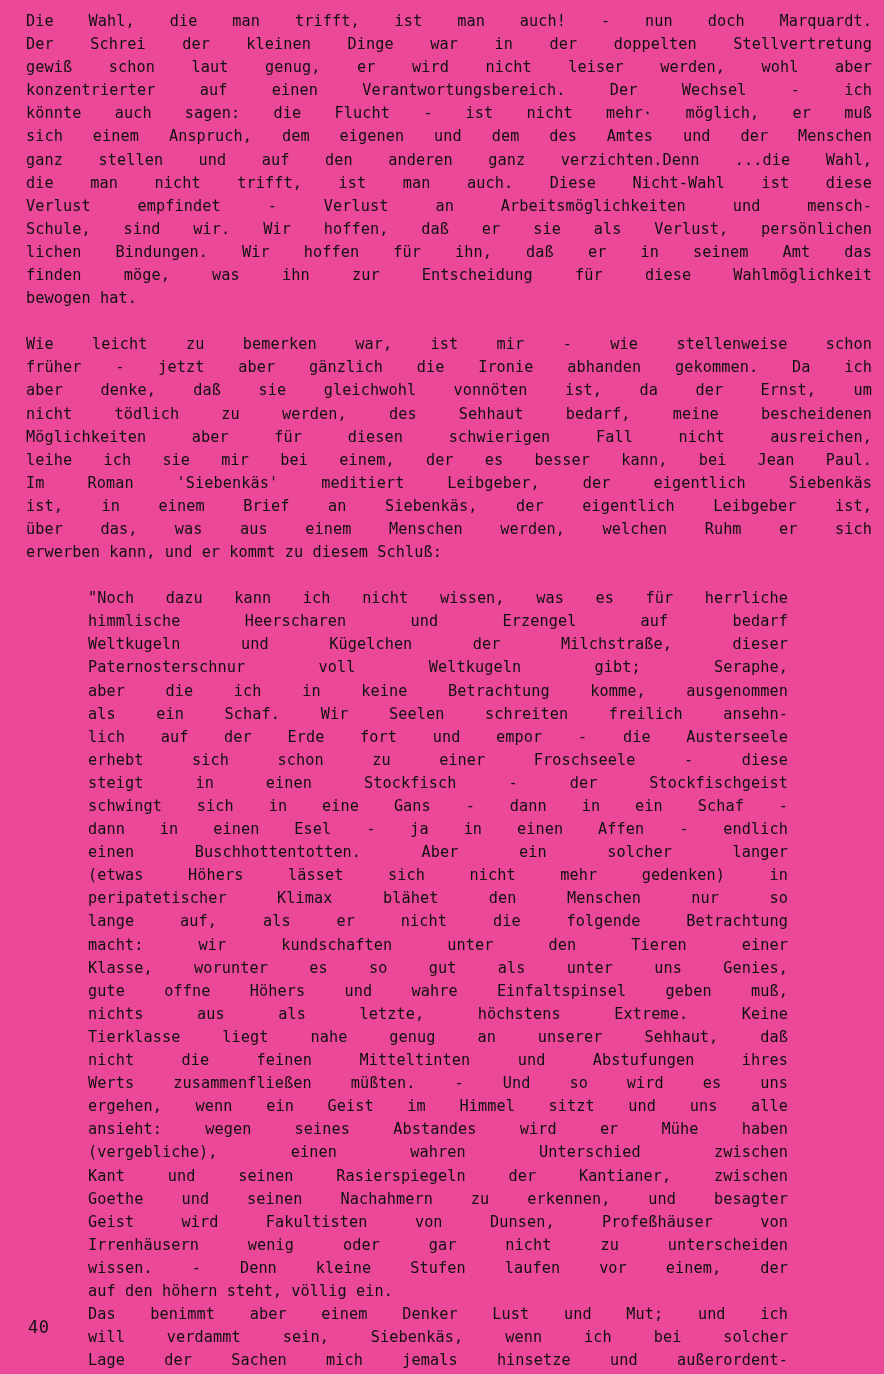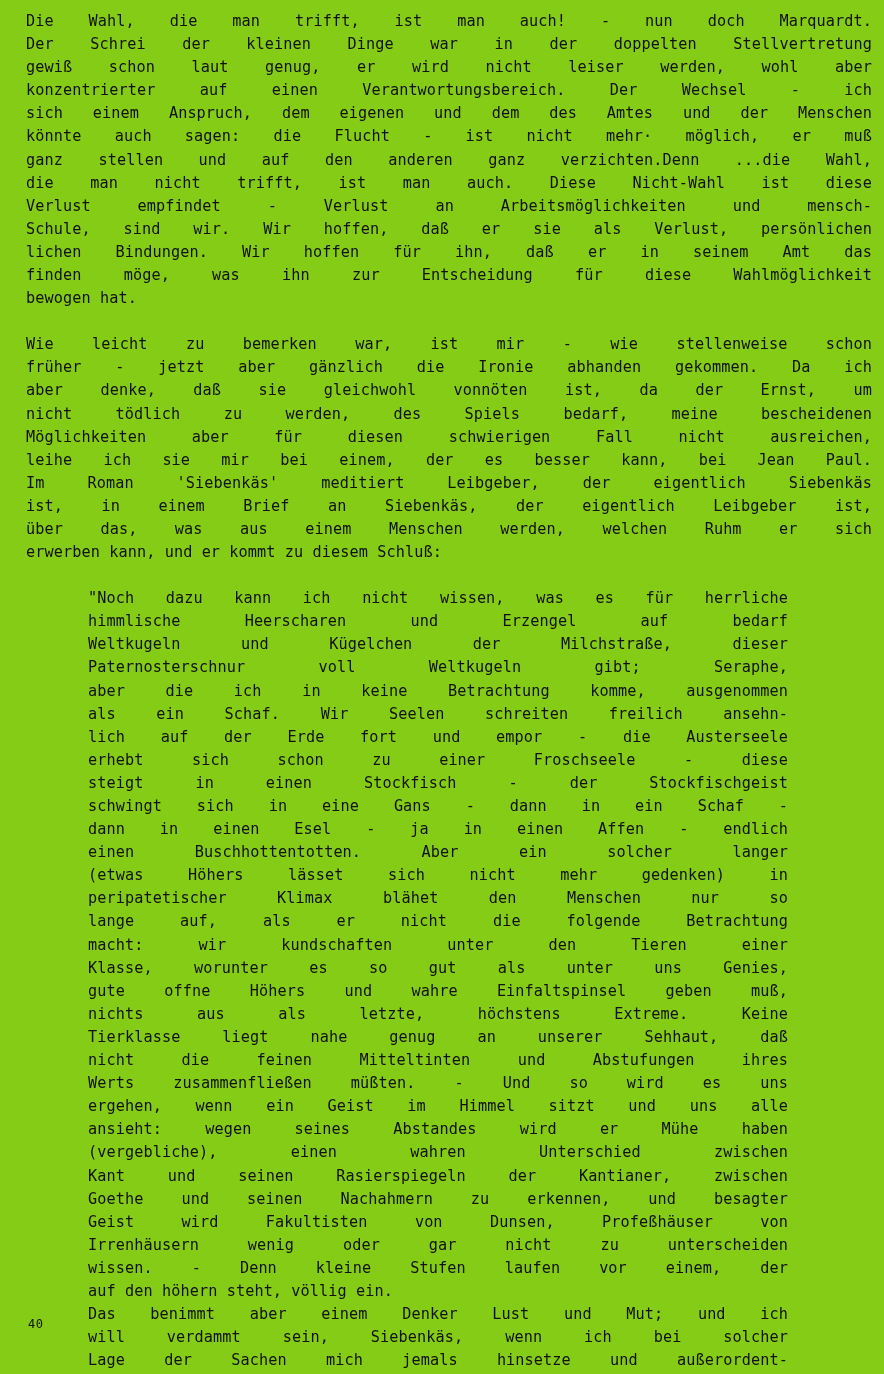--- a/index.html
+++ b/index.html
@@ -8,21 +8,21 @@
     background: #ffffff;
   }
   body {
     font-family: "DejaVu Sans Mono", "Liberation Mono", monospace;
     color: #111111;
   }
   .page {
     position: relative;
     width: 884px;
     height: 1374px;
-    background: #84cc16;
+    background: #ec4899;
     overflow: hidden;
     box-sizing: border-box;
   }
   .content {
     position: absolute;
     left: 26px;
     top: 10px;
     width: 846px;
   }
   
@@ -64,53 +64,53 @@
     text-align-last: left;
   }
   .quote .ln.noj {
     text-align: center;
     text-align-last: left;
   }
   .folio {
     position: absolute;
     left: 28px;
     top: 1317px;
-    font-size: 12px;
+    font-size: 17px;
     letter-spacing: 0.5px;
   }
 </style>
 </head>
 <body>
 
 <div class="page">
   <div class="content">
 
     <div class="para">
       <span class="ln just">Die Wahl, die man trifft, ist man auch! - nun doch Marquardt.</span>
       <span class="ln just">Der Schrei der kleinen Dinge war in der doppelten Stellvertretung</span>
       <span class="ln just">gewiß schon laut genug, er wird nicht  leiser werden, wohl aber</span>
       <span class="ln just">konzentrierter auf einen Verantwortungsbereich. Der Wechsel - ich</span>
+      <span class="ln just">könnte auch  sagen: die Flucht - ist nicht mehr· möglich, er muß</span>
       <span class="ln just">sich einem Anspruch, dem eigenen und dem des Amtes und der Menschen</span>
-      <span class="ln just">könnte auch  sagen: die Flucht - ist nicht mehr· möglich, er muß</span>
       <span class="ln just">ganz stellen und auf den anderen ganz verzichten.Denn ...die Wahl,</span>
       <span class="ln just">die man nicht trifft,  ist man auch. Diese Nicht-Wahl ist diese</span>
       <span class="ln just">Verlust empfindet - Verlust an Arbeitsmöglichkeiten und mensch-</span>
       <span class="ln just">Schule, sind wir. Wir hoffen, daß er sie als Verlust, persönlichen</span>
       <span class="ln just">lichen Bindungen. Wir hoffen für ihn, daß er in seinem Amt das</span>
       <span class="ln just">finden möge, was ihn zur Entscheidung für diese Wahlmöglichkeit</span>
       <span class="ln last">bewogen hat.</span>
     </div>
 
     <div class="gap"></div>
 
     <div class="para">
       <span class="ln just">Wie leicht zu bemerken war, ist mir - wie stellenweise schon</span>
       <span class="ln just">früher - jetzt aber gänzlich die Ironie abhanden gekommen. Da ich</span>
       <span class="ln just">aber denke, daß  sie gleichwohl vonnöten ist, da der Ernst, um</span>
-      <span class="ln just">nicht tödlich zu  werden, des Spiels bedarf, meine bescheidenen</span>
+      <span class="ln just">nicht tödlich zu  werden, des Sehhaut bedarf, meine bescheidenen</span>
       <span class="ln just">Möglichkeiten aber für diesen schwierigen Fall nicht ausreichen,</span>
       <span class="ln just">leihe ich sie mir bei einem, der es besser kann, bei Jean Paul.</span>
       <span class="ln just">Im Roman 'Siebenkäs' meditiert Leibgeber, der eigentlich Siebenkäs</span>
       <span class="ln just">ist, in einem Brief an Siebenkäs, der eigentlich Leibgeber ist,</span>
       <span class="ln just">über das, was aus einem Menschen werden, welchen Ruhm er sich</span>
       <span class="ln last">erwerben kann, und  er kommt zu diesem Schluß:</span>
     </div>
 
     <div class="gap"></div>
 

